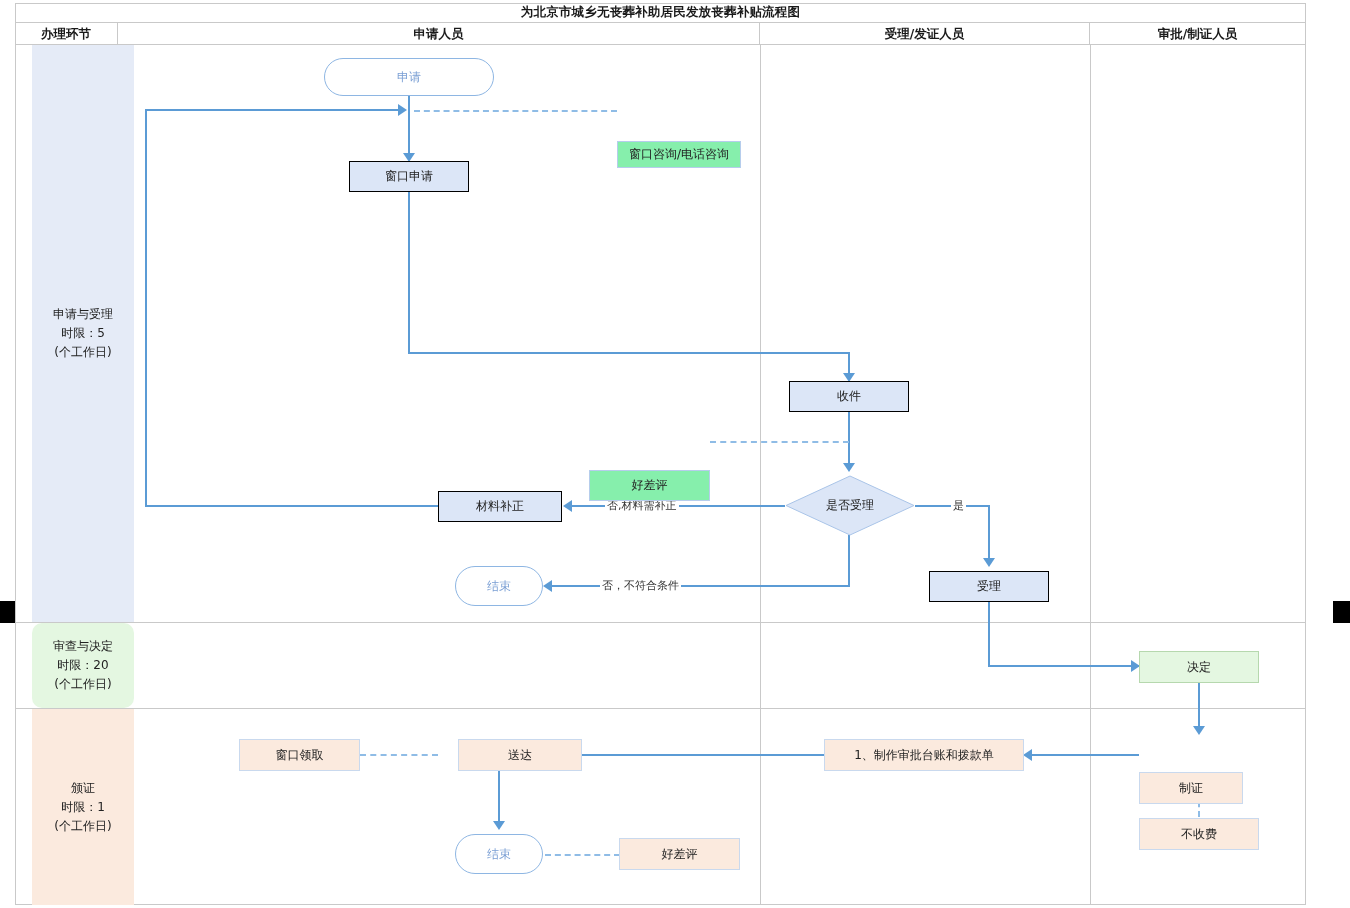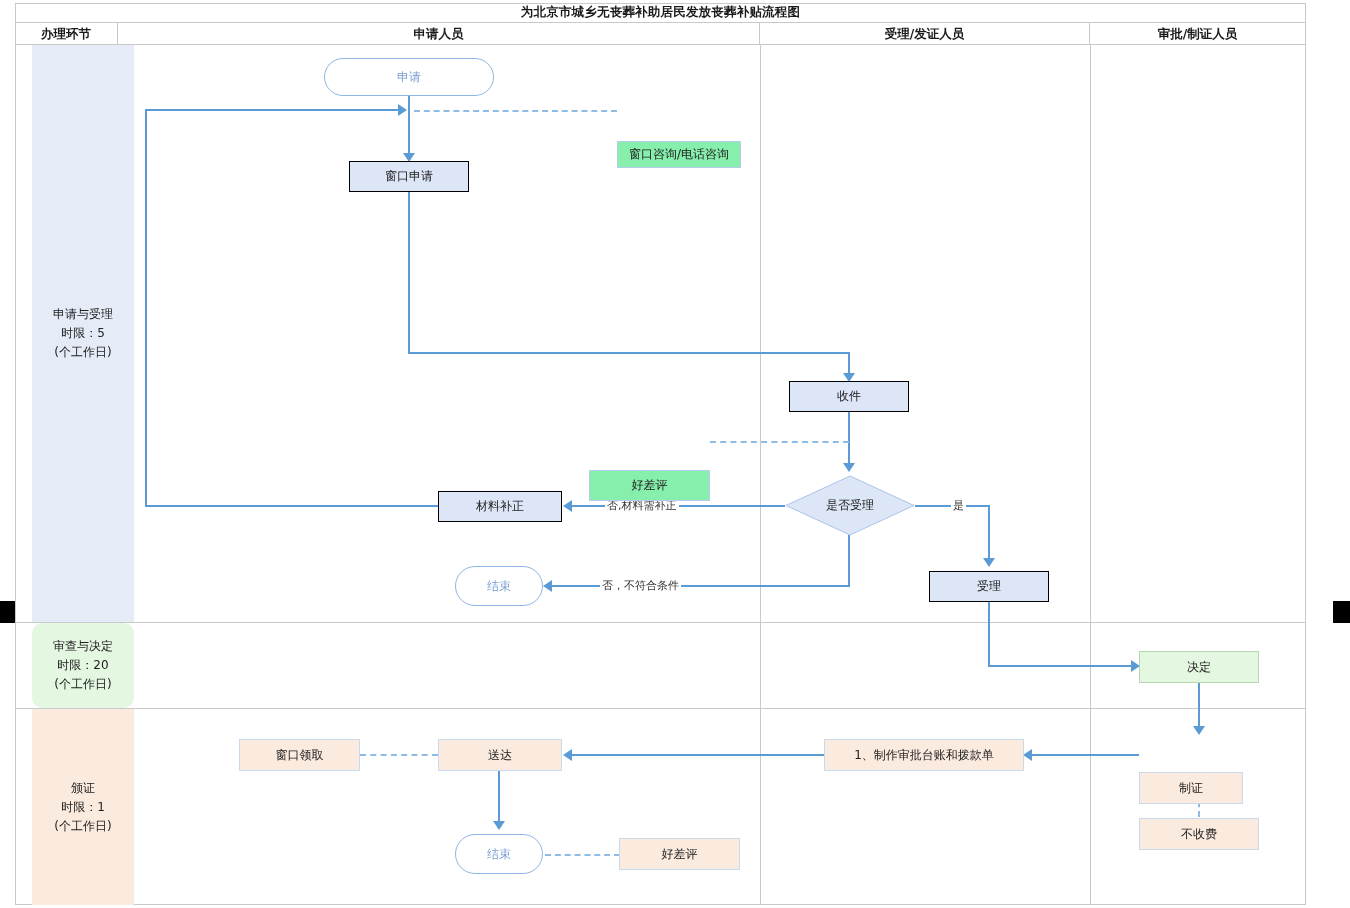--- a/index.html
+++ b/index.html
@@ -299,21 +299,21 @@
   <div class="node n-blue" style="left:929px;top:571px;width:120px;height:31px;">受理</div>
 
   <div class="node n-green" style="left:1139px;top:651px;width:120px;height:32px;">决定</div>
 
   <div class="node n-peach" style="left:1139px;top:772px;width:104px;height:32px;">制证</div>
 
   <div class="node n-peach" style="left:1139px;top:818px;width:120px;height:32px;">不收费</div>
 
   <div class="node n-peach" style="left:824px;top:739px;width:200px;height:32px;">1、制作审批台账和拨款单</div>
 
-  <div class="node n-peach" style="left:438px;top:739px;width:124px;height:32px;">送达</div>
+  <div class="node n-peach" style="left:458px;top:739px;width:124px;height:32px;">送达</div>
 
   <div class="node n-peach" style="left:239px;top:739px;width:121px;height:32px;">窗口领取</div>
 
   <div class="node n-term" style="left:455px;top:834px;width:88px;height:40px;">结束</div>
 
   <div class="node n-peach" style="left:619px;top:838px;width:121px;height:32px;">好差评</div>
 
 </div>
 
 </body></html>

